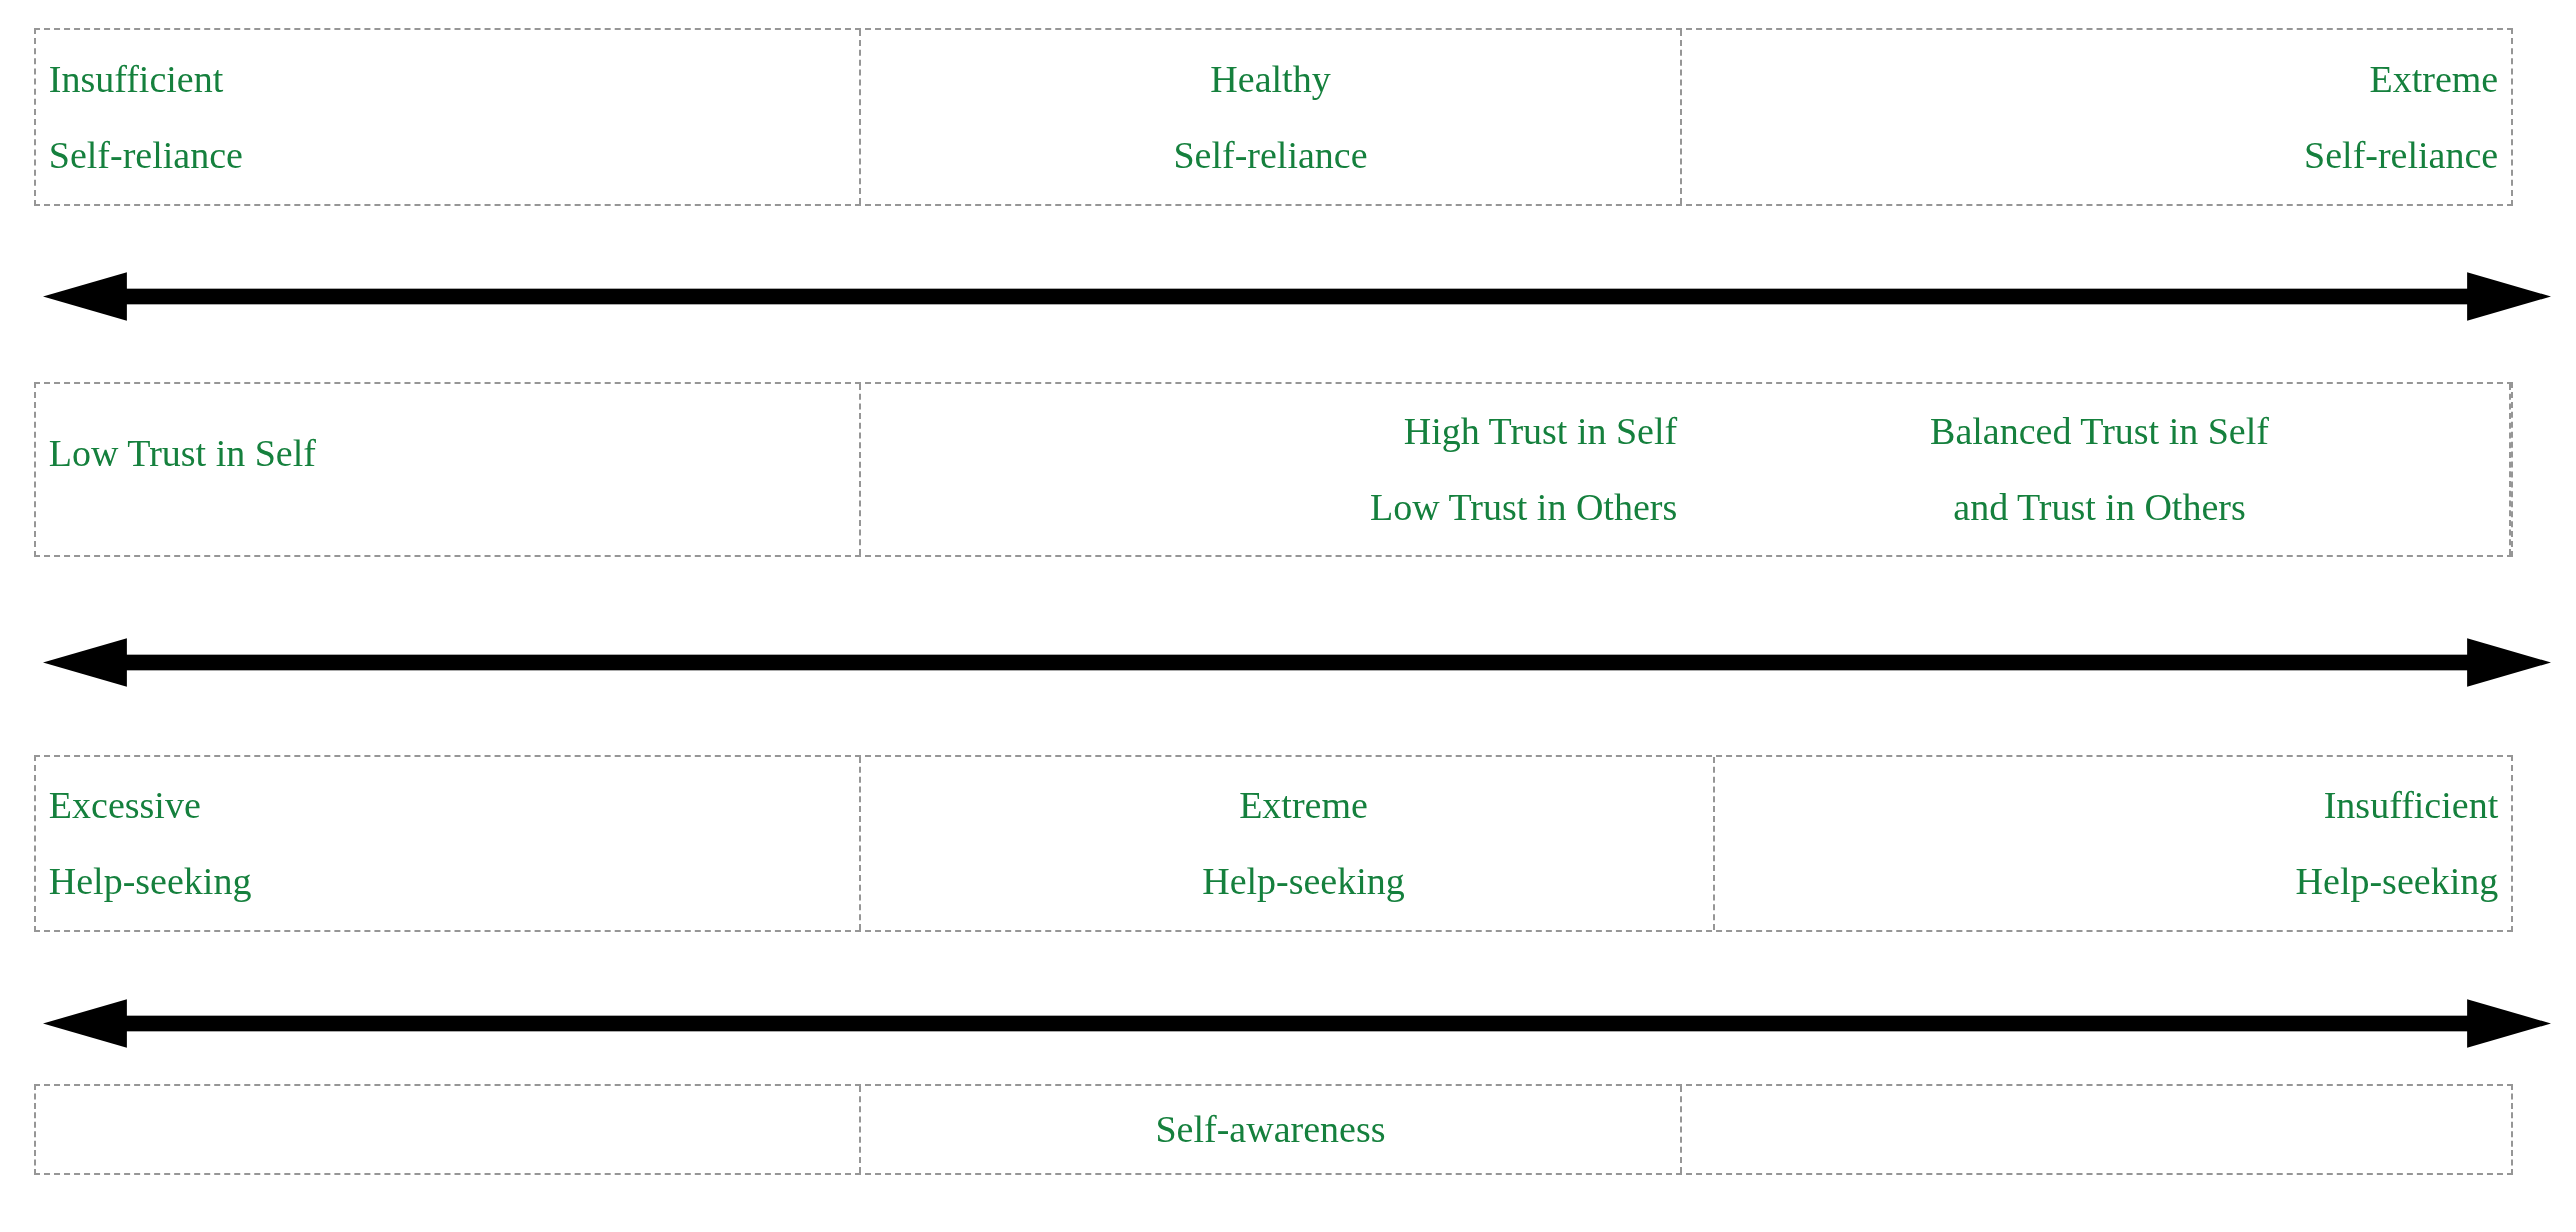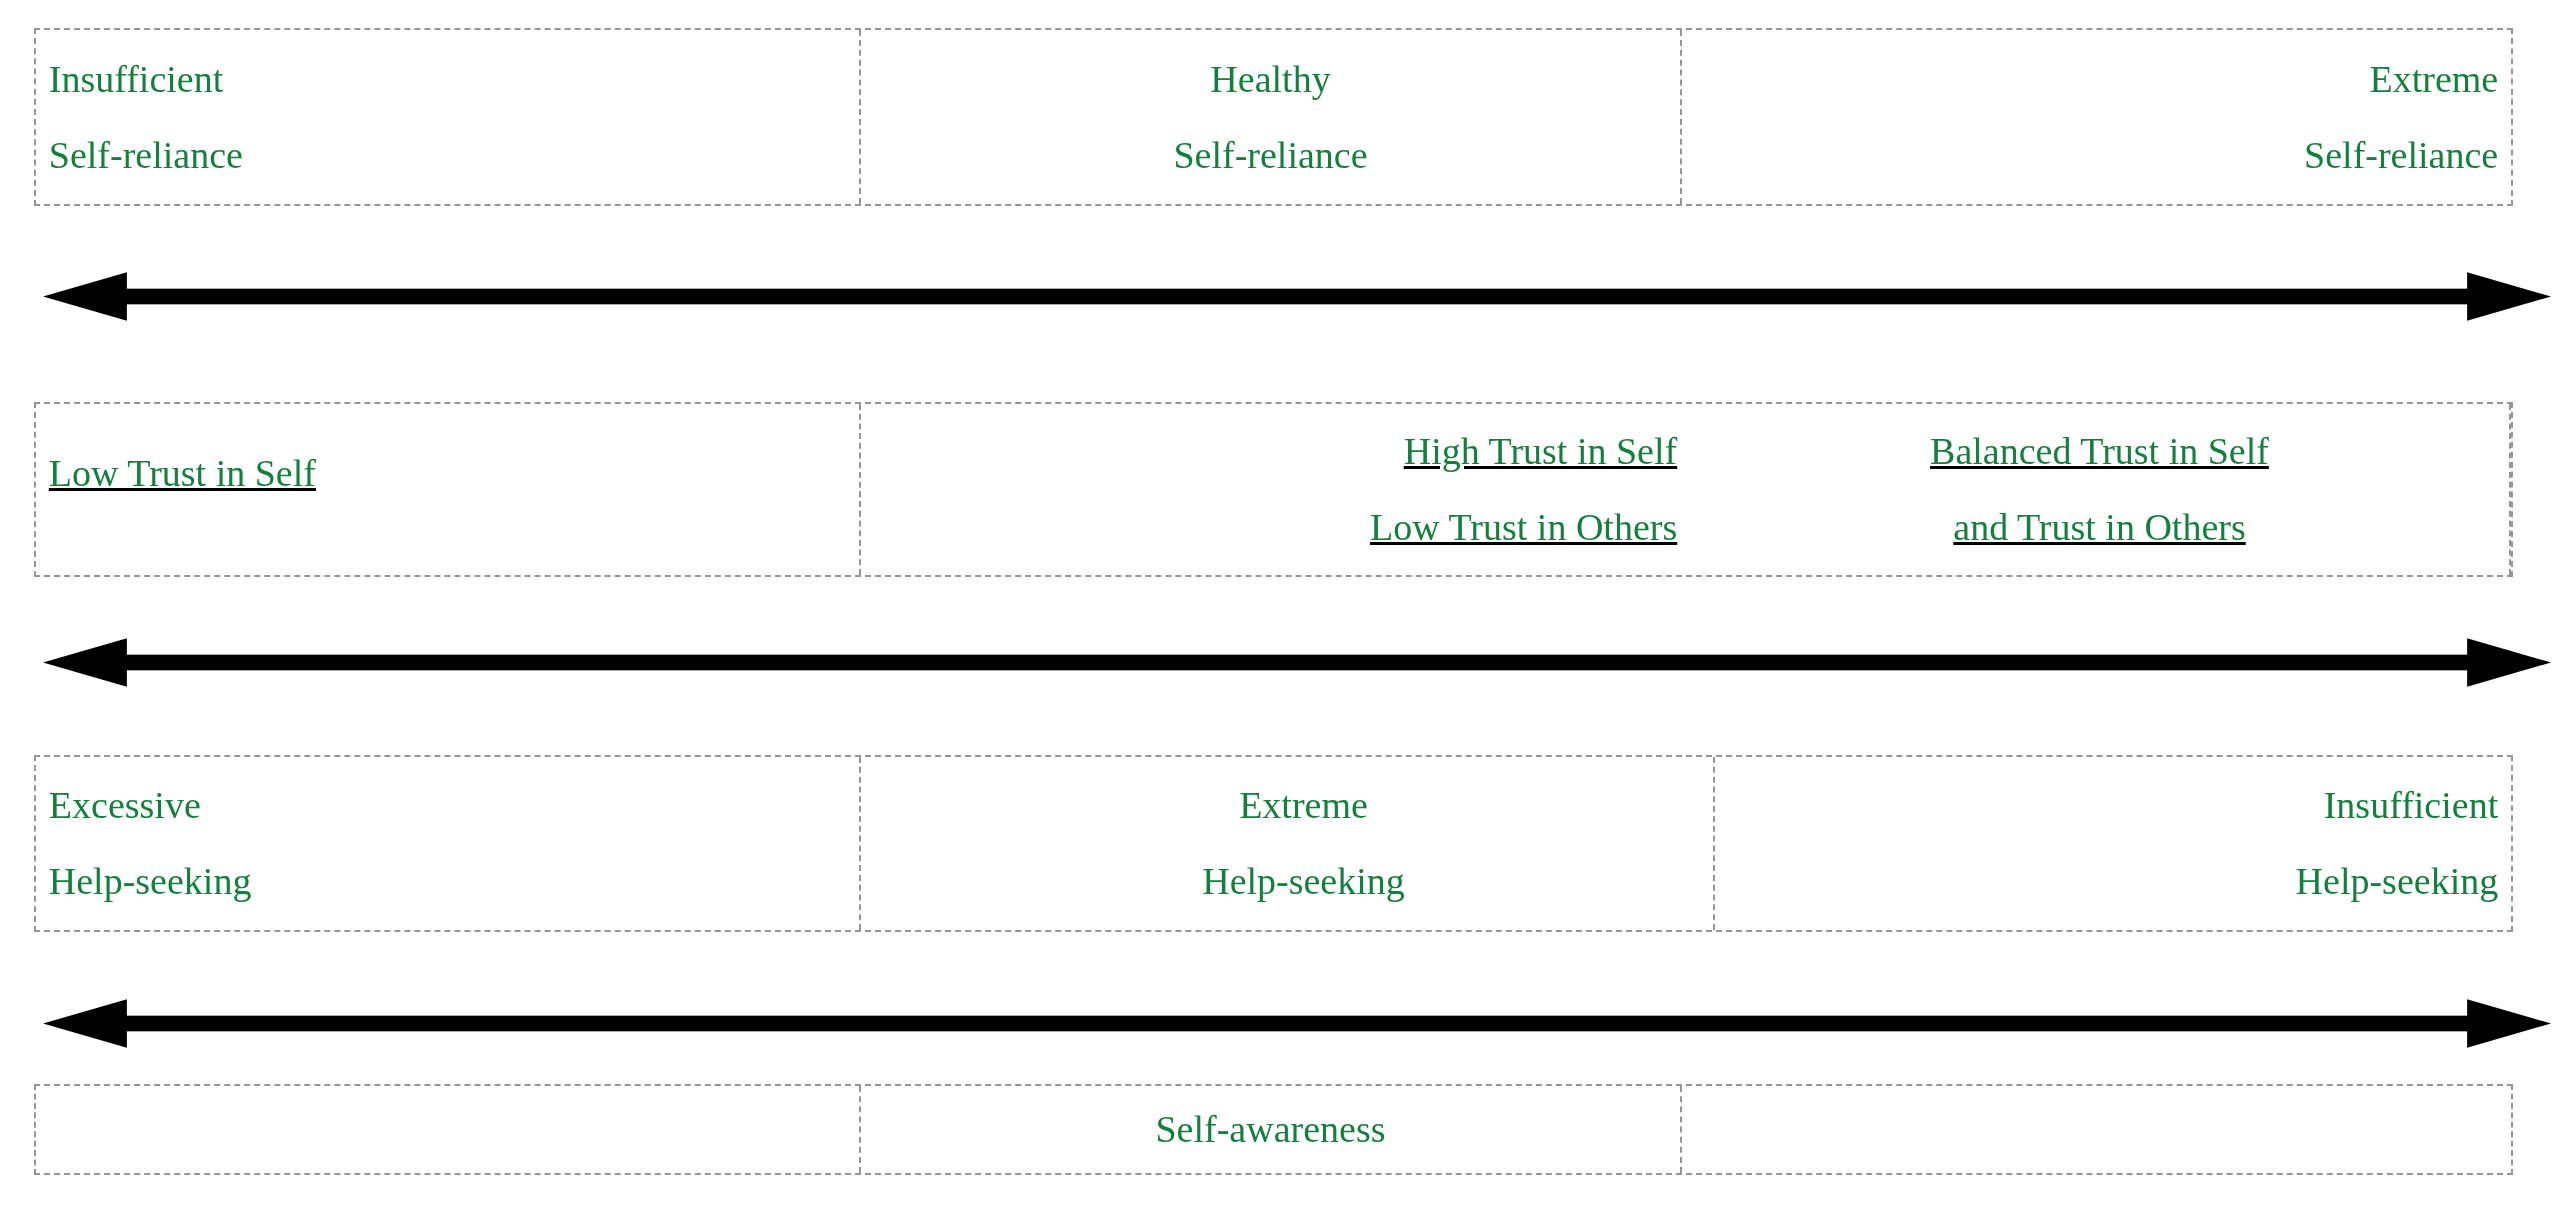--- a/index.html
+++ b/index.html
@@ -19,21 +19,21 @@
   
   .spectrum-row {
     position: absolute;
     left: 34px;
     width: 2479px;
     box-sizing: border-box;
     display: flex;
     border: 2.8px dashed #969696;
   }
   .spectrum-row.r1 { top: 28.4px;   height: 178px; }
-  .spectrum-row.r2 { top: 402px;  height: 175px; text-decoration: underline; }
+  .spectrum-row.r2 { top: 382px;  height: 175px; }
   .spectrum-row.r3 { top: 755px; height: 177px; gap: 33px; }
   .spectrum-row.r4 { top: 1084px; height: 91px; }
 
   .cell {
     box-sizing: border-box;
     display: flex;
     flex-direction: column;
     justify-content: center;
     padding: 0 12.8px;
     font-size: 38px;

